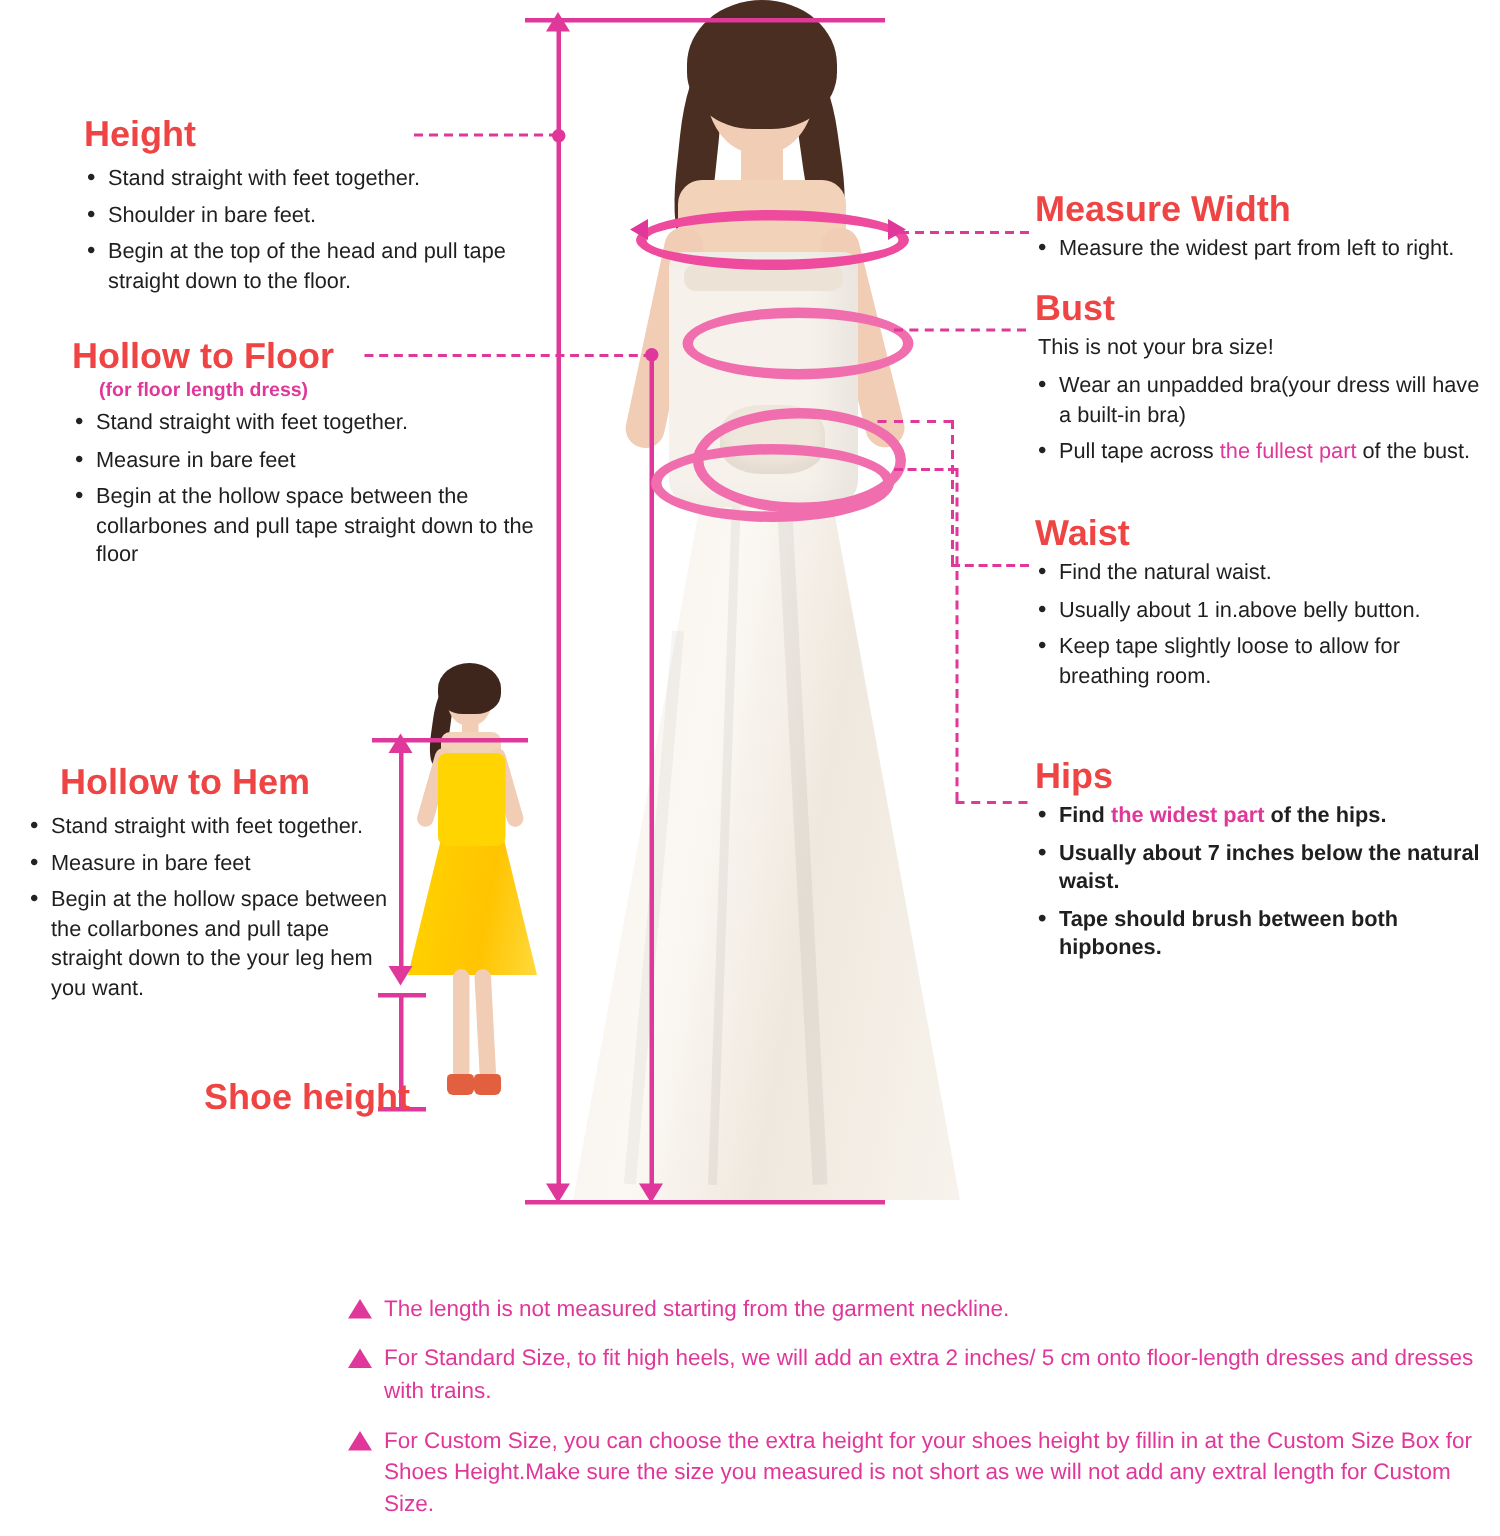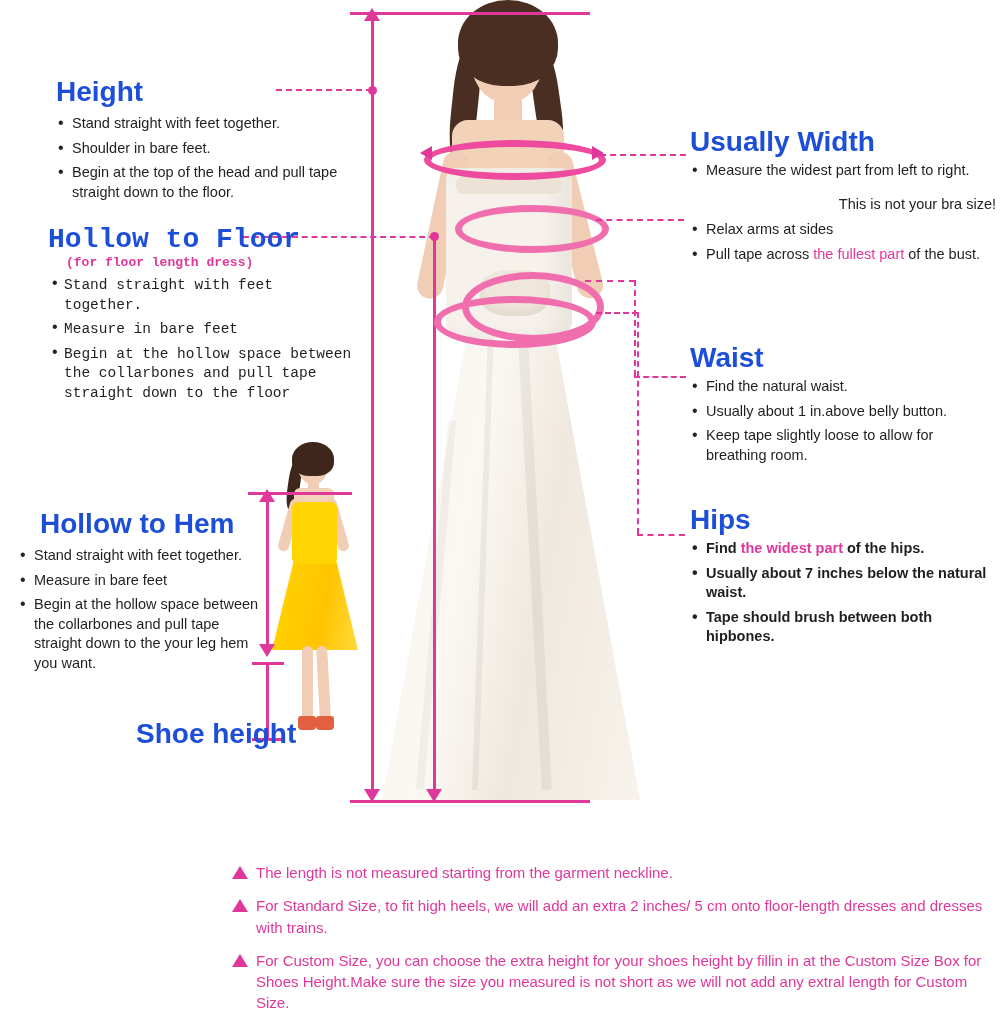--- a/index.html
+++ b/index.html
@@ -56,23 +56,23 @@
   .dot{position:absolute;width:9px;height:9px;border-radius:50%;background:#e0379a;}
   .arrowhead{position:absolute;width:0;height:0;}
   .ah-up{border-left:8px solid transparent;border-right:8px solid transparent;border-bottom:13px solid #e0379a;}
   .ah-down{border-left:8px solid transparent;border-right:8px solid transparent;border-top:13px solid #e0379a;}
   .ah-left{border-top:7px solid transparent;border-bottom:7px solid transparent;border-right:12px solid #e0379a;}
   .ah-right{border-top:7px solid transparent;border-bottom:7px solid transparent;border-left:12px solid #e0379a;}
   .band{position:absolute;border:7px solid #f06eae;border-radius:50%;}
   .band-strong{position:absolute;border:7px solid #ee4b9e;border-radius:50%;}
 
   
-  .hdr{color:#1d4ed8;font-size:28px;font-weight:bold;white-space:nowrap;}
+  .hdr{color:#ef4444;font-size:24px;font-weight:bold;white-space:nowrap;}
   .hdr-sub{color:#e0379a;font-size:13px;font-weight:bold;}
-  .txt{font-size:14.5px;color:#222;line-height:1.32;text-align:right;}
+  .txt{font-size:14.5px;color:#222;line-height:1.32;}
   .bl{position:absolute;}
   ul.blist{margin:6px 0 0 0;padding:0;list-style:none;}
   ul.blist li{position:relative;padding-left:16px;margin-bottom:5px;font-size:14.5px;color:#1f1f1f;line-height:1.35;}
   ul.blist li:before{content:"•";position:absolute;left:2px;top:-2px;color:#222;font-size:16px;}
   .pink{color:#e0379a;}
 
   .notes{position:absolute;left:232px;top:862px;width:760px;}
   .note{position:relative;padding-left:24px;margin-bottom:12px;color:#e0379a;font-size:15px;line-height:1.42;}
   .tri{position:absolute;left:0;top:4px;width:0;height:0;border-left:8px solid transparent;border-right:8px solid transparent;border-bottom:13px solid #e0379a;}
 </style>
@@ -159,21 +159,21 @@
 
   <div class="bl" style="left:56px;top:76px;width:300px;">
     <div class="hdr">Height</div>
     <ul class="blist">
       <li>Stand straight with feet together.</li>
       <li>Shoulder in bare feet.</li>
       <li>Begin at the top of the head and pull tape straight down to the floor.</li>
     </ul>
   </div>
 
-  <div class="bl" style="left:48px;top:224px;width:310px;font-family:Liberation Mono, monospace;">
+  <div class="bl" style="left:48px;top:224px;width:310px;">
     <div class="hdr">Hollow to Floor</div>
     <div class="hdr-sub" style="margin-left:18px;">(for floor length dress)</div>
     <ul class="blist">
       <li>Stand straight with feet together.</li>
       <li>Measure in bare feet</li>
       <li>Begin at the hollow space between the collarbones and pull tape straight down to the floor</li>
     </ul>
   </div>
 
   <div class="bl" style="left:18px;top:508px;width:250px;">
@@ -183,30 +183,31 @@
       <li>Measure in bare feet</li>
       <li>Begin at the hollow space between the collarbones and pull tape straight down to the your leg hem  you want.</li>
     </ul>
   </div>
 
   <div class="bl" style="left:136px;top:718px;">
     <div class="hdr">Shoe height</div>
   </div>
 
   <div class="bl" style="left:690px;top:126px;width:306px;">
-    <div class="hdr">Usually Width</div>
+    <div class="hdr">Measure Width</div>
     <ul class="blist" style="margin-top:3px;">
       <li>Measure the widest part from left to right.</li>
     </ul>
   </div>
 
   <div class="bl" style="left:690px;top:192px;width:306px;">
+    <div class="hdr">Bust</div>
     <div class="txt" style="margin-top:3px;padding-left:2px;">This is not your bra size!</div>
     <ul class="blist">
-      <li>Relax arms at sides</li>
+      <li>Wear an unpadded bra(your dress will have a built-in bra)</li>
       <li>Pull tape across <span class="pink">the fullest part</span> of the bust.</li>
     </ul>
   </div>
 
   <div class="bl" style="left:690px;top:342px;width:300px;">
     <div class="hdr">Waist</div>
     <ul class="blist" style="margin-top:3px;">
       <li>Find the natural waist.</li>
       <li>Usually about 1 in.above belly button.</li>
       <li>Keep tape slightly loose to allow for breathing room.</li>

